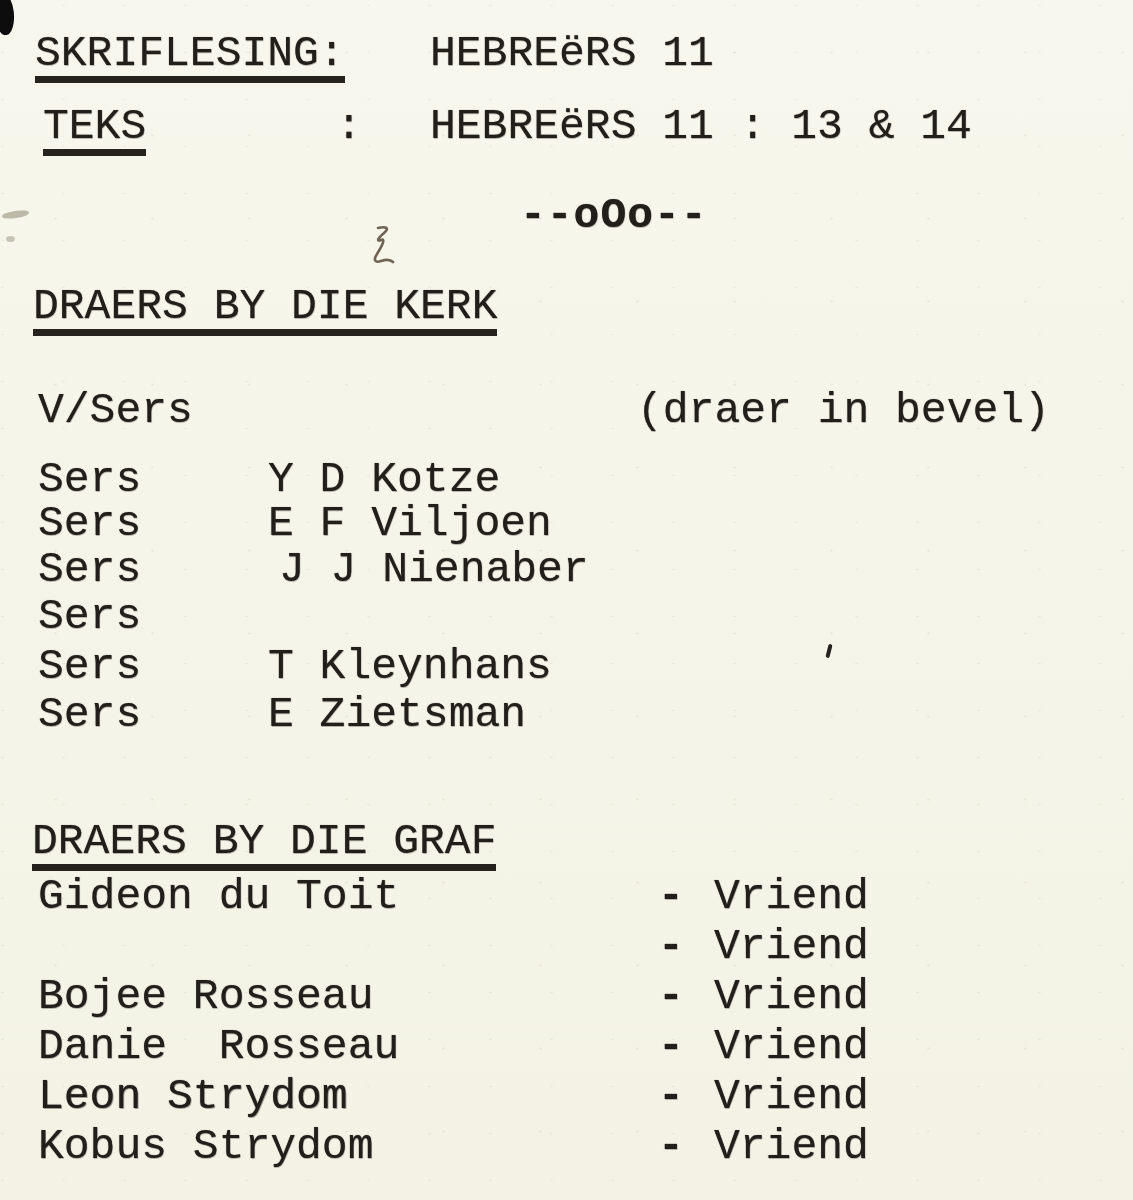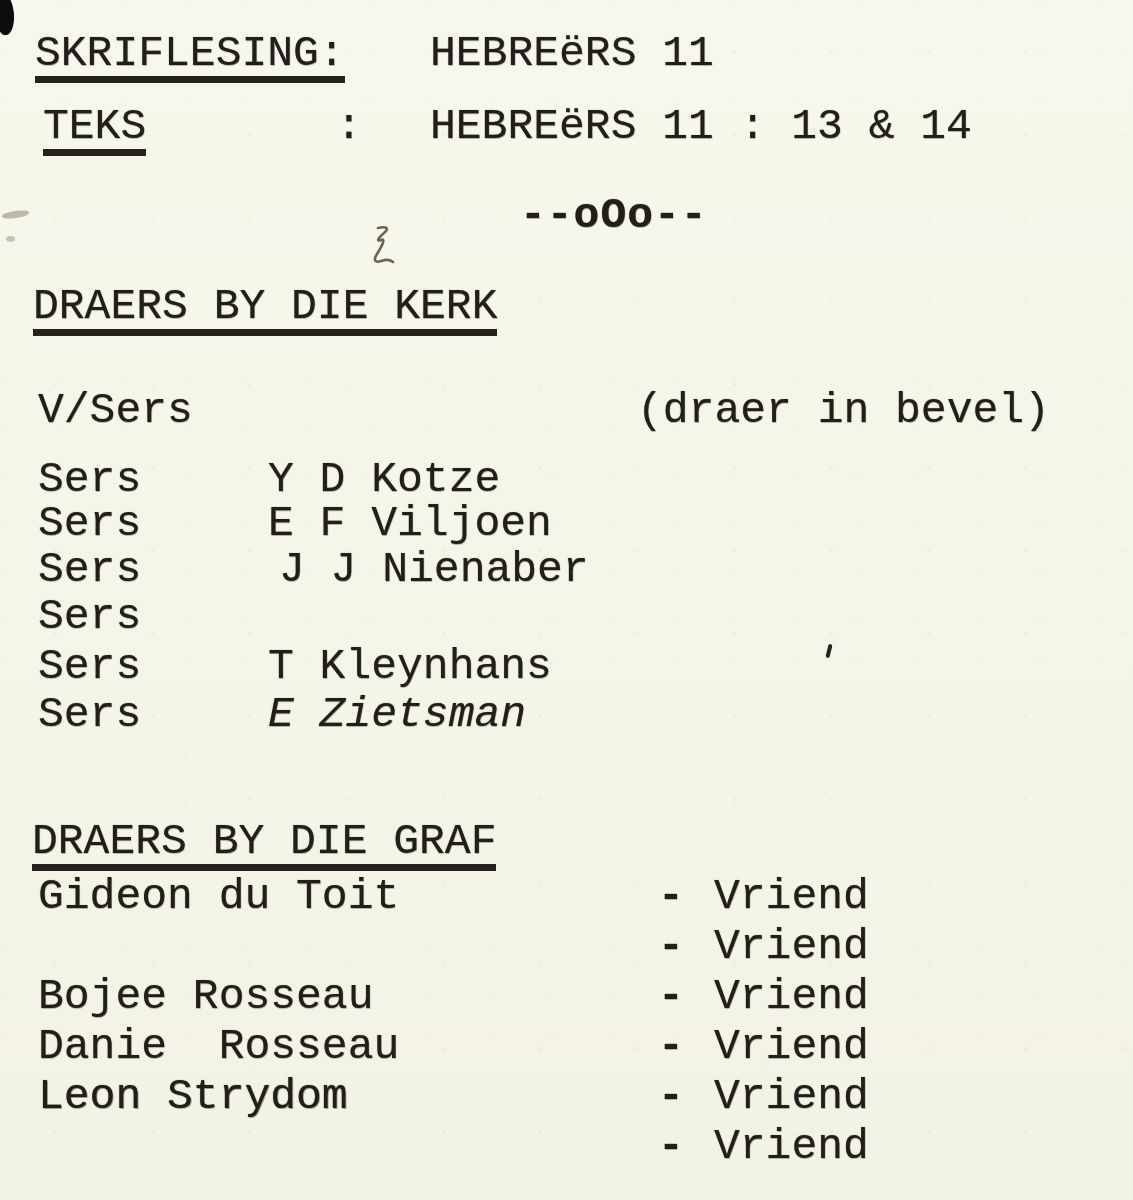--- a/index.html
+++ b/index.html
@@ -113,21 +113,21 @@
 
   <span class="t" style="left:38px;  top:548px;">Sers</span>
   <span class="t" style="left:268px; top:548px;margin-left:11px;">J J Nienaber</span>
 
   <span class="t" style="left:38px;  top:595px;">Sers</span>
 
   <span class="t" style="left:38px;  top:645px;">Sers</span>
   <span class="t" style="left:268px; top:645px;">T Kleynhans</span>
 
   <span class="t" style="left:38px;  top:693px;">Sers</span>
-  <span class="t" style="left:268px; top:693px;font-style:italic;">E Zietsman</span>
+  <span class="t" style="left:268px; top:693px;">E Zietsman</span>
 
   <span class="t u" style="left:32px; top:783px;margin-top:37px;">DRAERS BY DIE GRAF</span>
 
   <span class="t" style="left:38px;  top:875px;">Gideon du Toit</span>
   <span class="t dash" style="left:658px; top:875px;">-</span>
   <span class="t" style="left:714px; top:875px;">Vriend</span>
 
   <span class="t dash" style="left:658px; top:925px;">-</span>
   <span class="t" style="left:714px; top:925px;">Vriend</span>
 
@@ -136,16 +136,17 @@
   <span class="t" style="left:714px; top:975px;">Vriend</span>
 
   <span class="t" style="left:38px;  top:1025px;">Danie  Rosseau</span>
   <span class="t dash" style="left:658px; top:1025px;">-</span>
   <span class="t" style="left:714px; top:1025px;">Vriend</span>
 
   <span class="t" style="left:38px;  top:1075px; text-shadow:0 0 1px rgba(34,31,27,0.8), 1px 0.5px 0 rgba(34,31,27,0.35);">Leon Strydom</span>
   <span class="t dash" style="left:658px; top:1075px;">-</span>
   <span class="t" style="left:714px; top:1075px;">Vriend</span>
 
+  <span class="t" style="left:38px;  top:1125px;">Kobus Strydom</span>
   <span class="t dash" style="left:658px; top:1125px;">-</span>
   <span class="t" style="left:714px; top:1125px;">Vriend</span>
 
 </div>
 
 </body></html>

